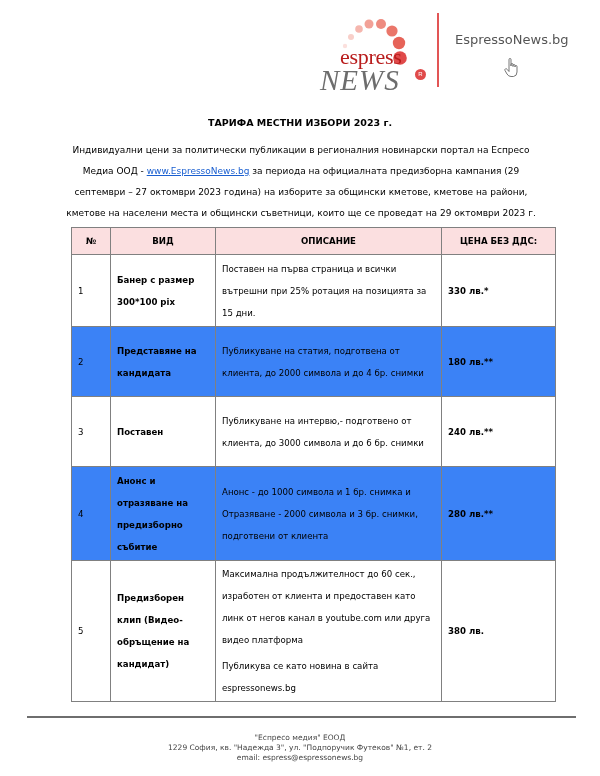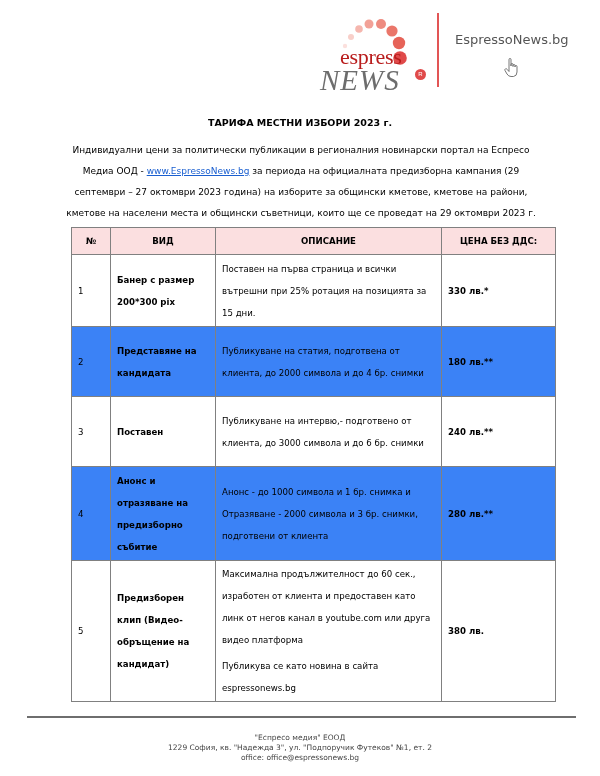--- a/index.html
+++ b/index.html
@@ -85,21 +85,21 @@
   <tbody>
       <tr>
     <th>№</th>
     <th>ВИД</th>
     <th>ОПИСАНИЕ</th>
     <th>ЦЕНА БЕЗ ДДС:</th>
   </tr>
 
   <tr style="height:72px">
     <td class="num">1</td>
-    <td class="kind">Банер с размер 200*300 pix</td>
+    <td class="kind">Банер с размер 300*100 pix</td>
     <td class="desc">
       <p>Поставен на първа страница и всички вътрешни при 25% ротация на позицията за 15 дни.</p>
     </td>
     <td class="price">330 лв.*</td>
   </tr>
 
   <tr class="shaded" style="height:70px">
     <td class="num">2</td>
     <td class="kind">Представяне на кандидата</td>
     <td class="desc">
@@ -135,14 +135,14 @@
     </td>
     <td class="price">380 лв.</td>
   </tr>
 </tbody>
   </table>
 
 <div class="footer-line"></div>
 <div class="footer">
   <div>"Еспресо медия" ЕООД</div>
   <div>1229 София, кв. "Надежда 3", ул. "Подпоручик Футеков" №1, ет. 2</div>
-  <div>office: office@espressonews.bg</div>
+  <div>email: espress@espressonews.bg</div>
 </div>
 
 </body></html>

